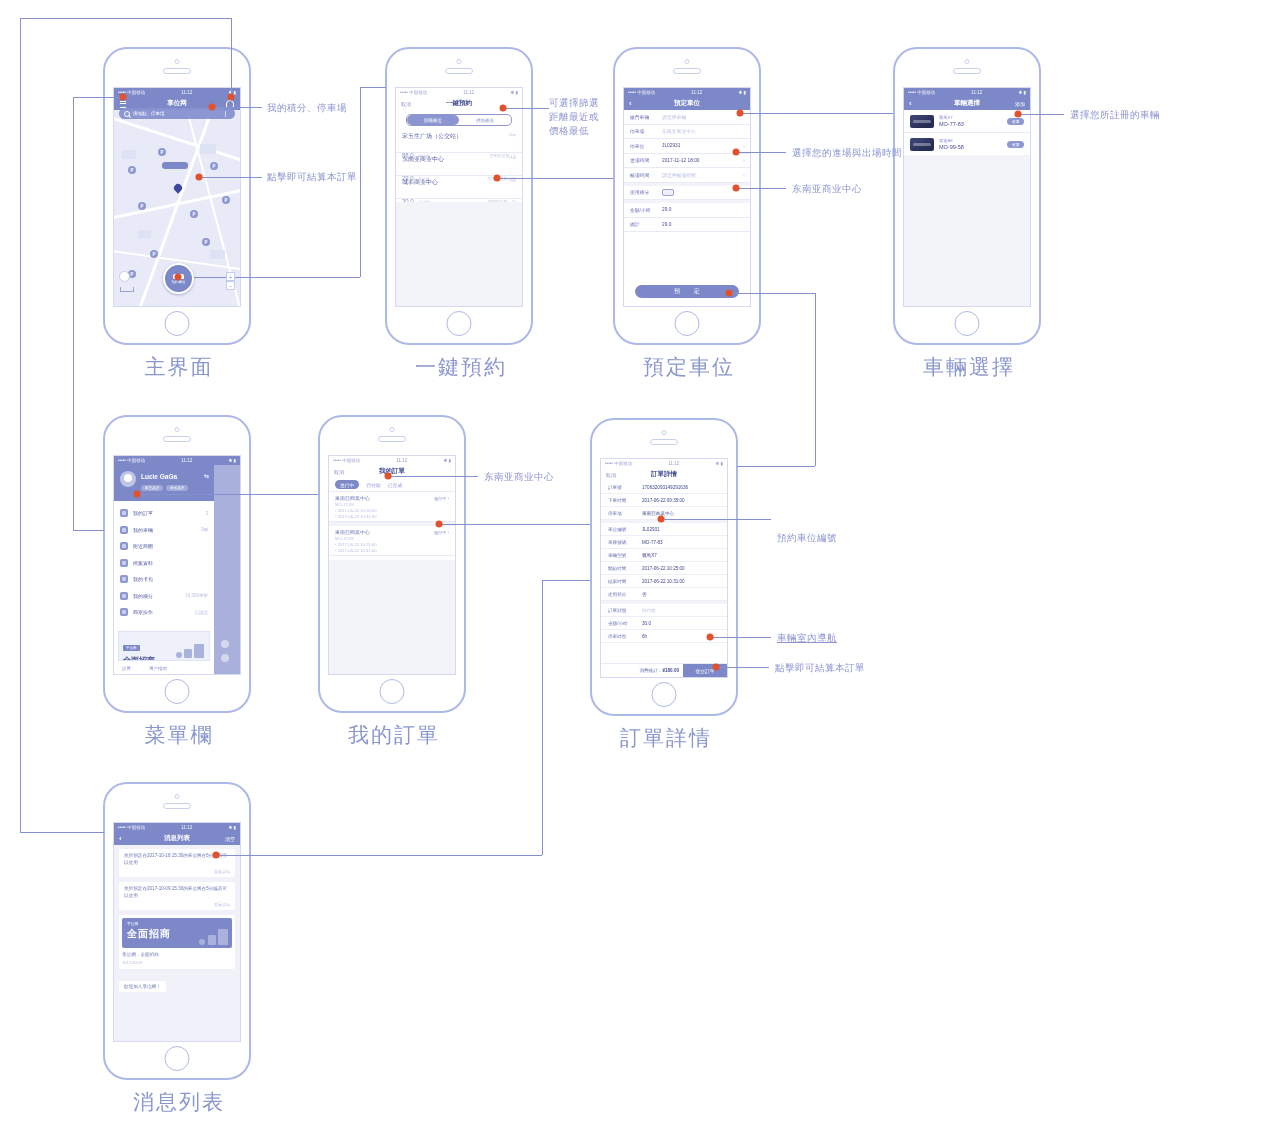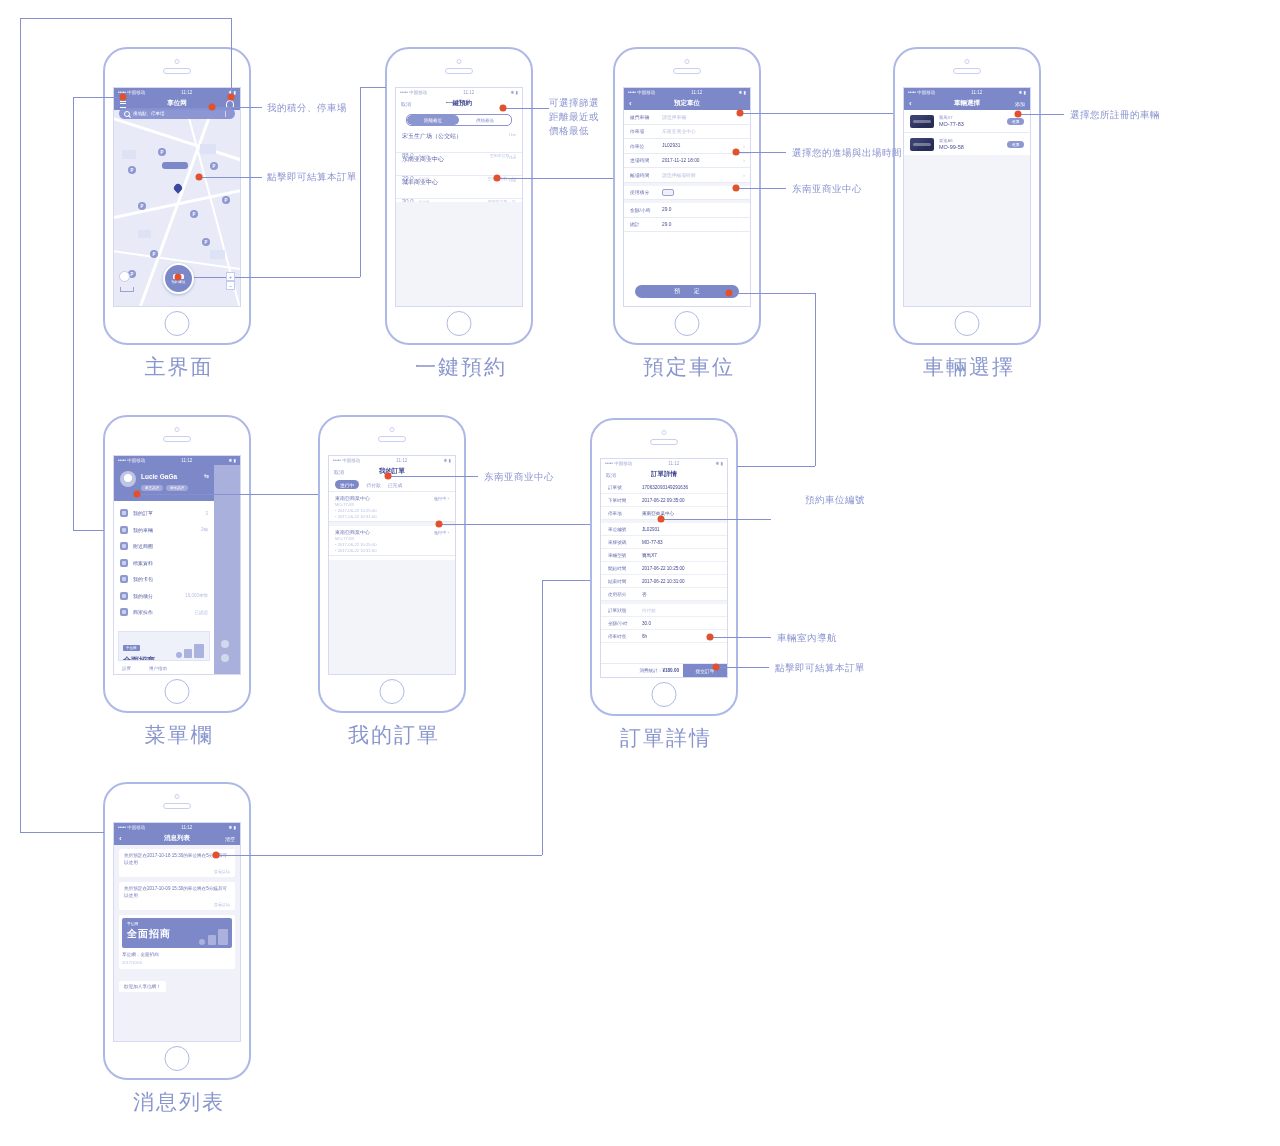--- a/index.html
+++ b/index.html
@@ -686,17 +686,17 @@
 
   <div class="ann" style="left:267px;top:102px;">我的積分、停車場</div>
   <div class="ann" style="left:267px;top:171px;">點擊即可結算本訂單</div>
   <div class="ann multi" style="left:549px;top:96px;">可選擇篩選
 距離最近或
 價格最低</div>
   <div class="ann" style="left:792px;top:147px;">選擇您的進場與出場時間</div>
   <div class="ann" style="left:792px;top:183px;">东南亚商业中心</div>
   <div class="ann" style="left:1070px;top:109px;">選擇您所註冊的車輛</div>
   <div class="ann" style="left:484px;top:471px;">东南亚商业中心</div>
-  <div class="ann" style="left:777px;top:494px;margin-left:28px;">預約車位編號</div>
-  <div class="ann" style="left:777px;top:632px;">車輛室內導航</div>
+  <div class="ann" style="left:777px;top:532px;">預約車位編號</div>
+  <div class="ann" style="left:777px;top:632px;text-decoration:underline;">車輛室內導航</div>
   <div class="ann" style="left:775px;top:662px;">點擊即可結算本訂單</div>
 
 </div>
 
 </body></html>

